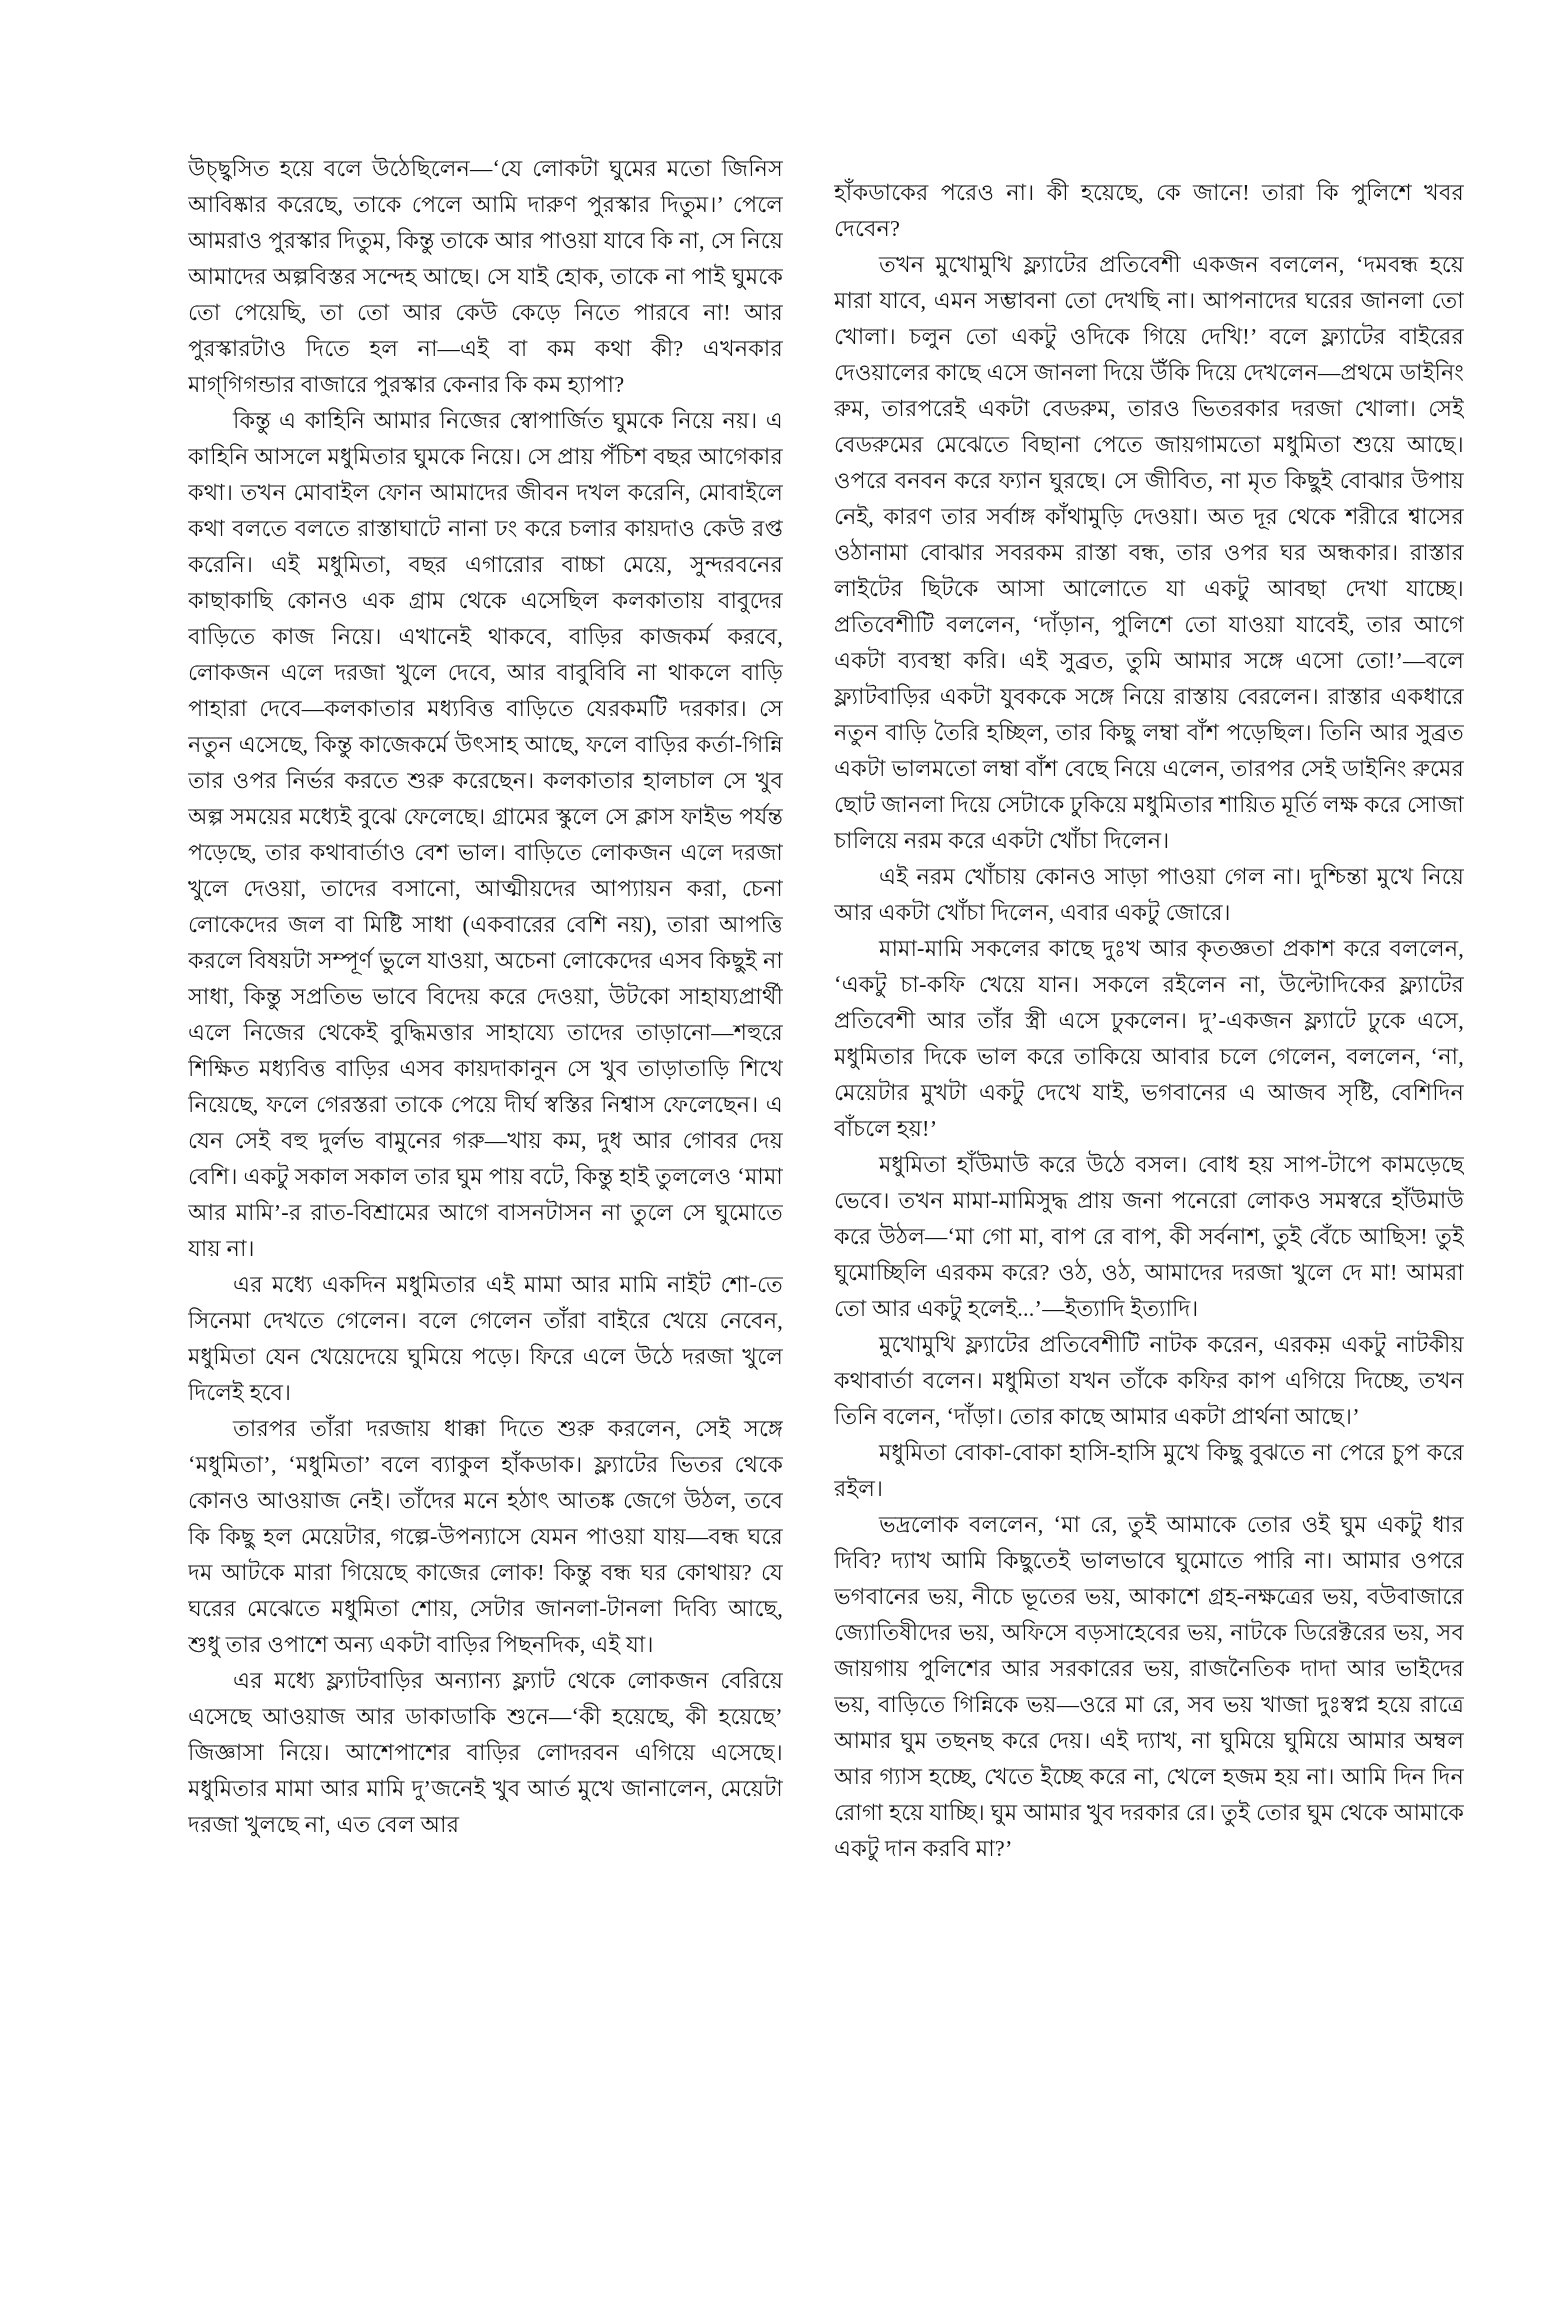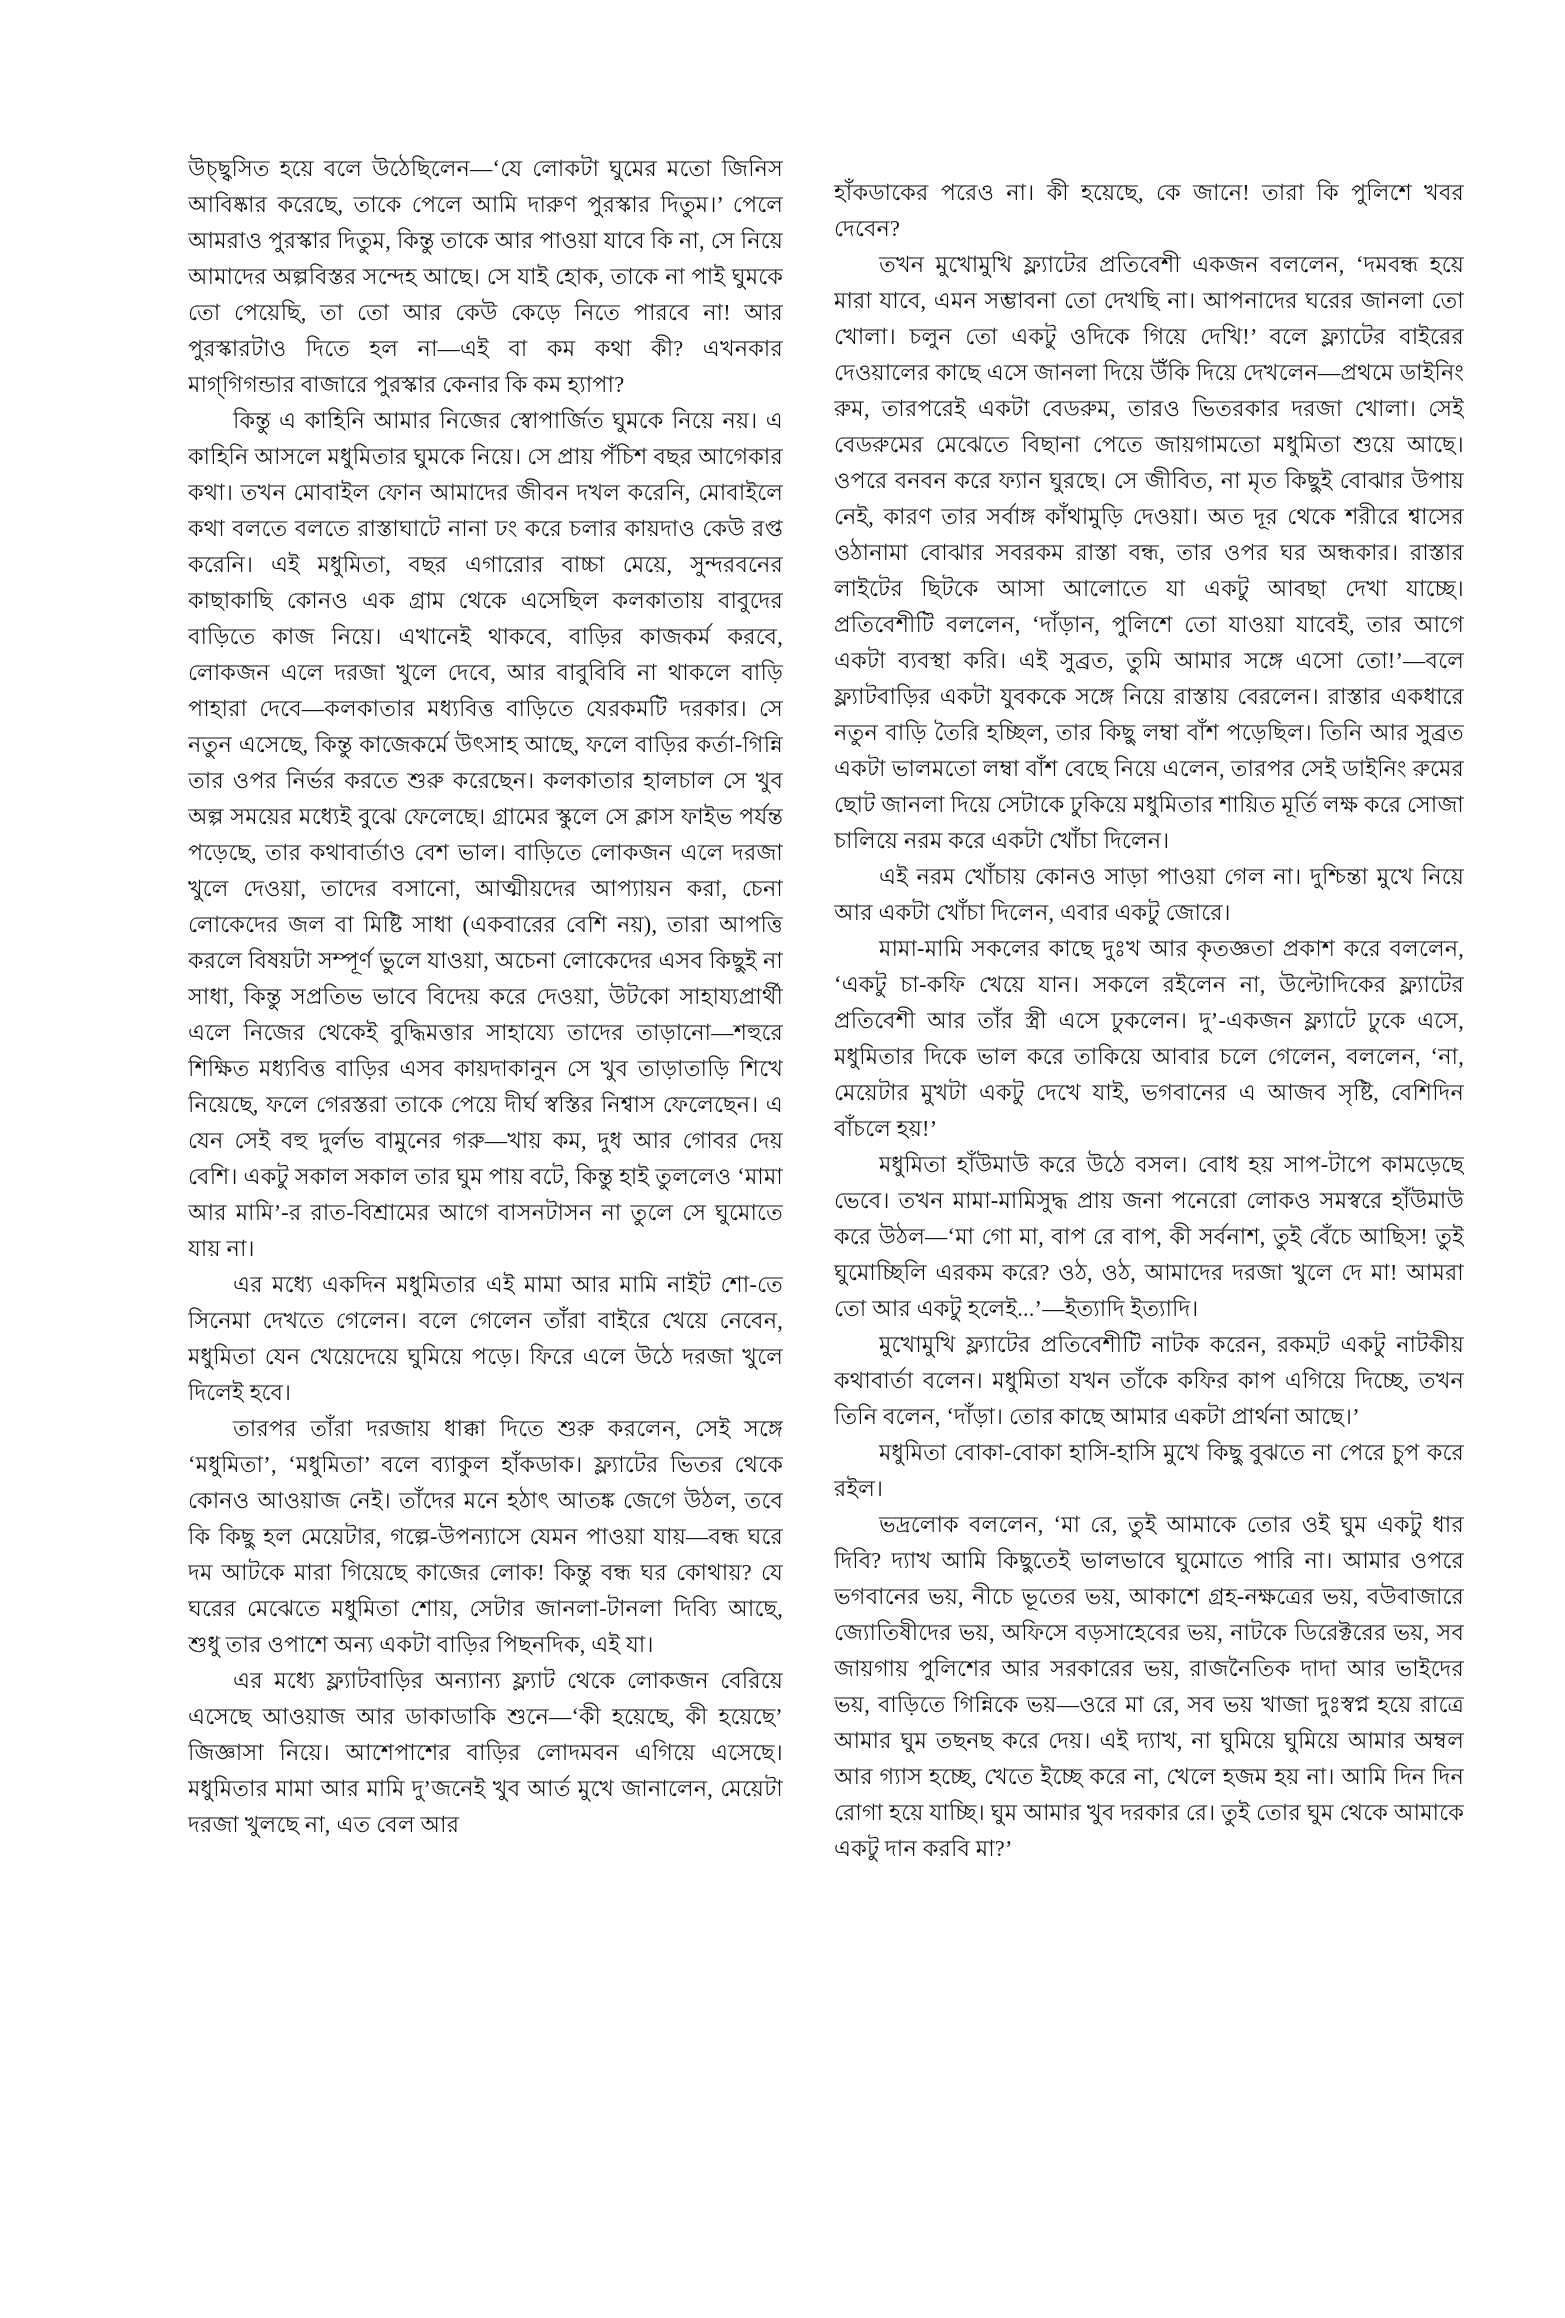--- a/index.html
+++ b/index.html
@@ -58,30 +58,30 @@
 </head>
 <body>
 
 <div class="page">
 
   <div class="column column-left">
       <p class="para">উচ্ছ্বসিত হয়ে বলে উঠেছিলেন—‘যে লোকটা ঘুমের মতো জিনিস আবিষ্কার করেছে, তাকে পেলে আমি দারুণ পুরস্কার দিতুম।’ পেলে আমরাও পুরস্কার দিতুম, কিন্তু তাকে আর পাওয়া যাবে কি না, সে নিয়ে আমাদের অল্পবিস্তর সন্দেহ আছে। সে যাই হোক, তাকে না পাই ঘুমকে তো পেয়েছি, তা তো আর কেউ কেড়ে নিতে পারবে না! আর পুরস্কারটাও দিতে হল না—এই বা কম কথা কী? এখনকার মাগ্‌গিগন্ডার বাজারে পুরস্কার কেনার কি কম হ্যাপা?</p>
       <p class="para indent">কিন্তু এ কাহিনি আমার নিজের স্বোপার্জিত ঘুমকে নিয়ে নয়। এ কাহিনি আসলে মধুমিতার ঘুমকে নিয়ে। সে প্রায় পঁচিশ বছর আগেকার কথা। তখন মোবাইল ফোন আমাদের জীবন দখল করেনি, মোবাইলে কথা বলতে বলতে রাস্তাঘাটে নানা ঢং করে চলার কায়দাও কেউ রপ্ত করেনি। এই মধুমিতা, বছর এগারোর বাচ্চা মেয়ে, সুন্দরবনের কাছাকাছি কোনও এক গ্রাম থেকে এসেছিল কলকাতায় বাবুদের বাড়িতে কাজ নিয়ে। এখানেই থাকবে, বাড়ির কাজকর্ম করবে, লোকজন এলে দরজা খুলে দেবে, আর বাবুবিবি না থাকলে বাড়ি পাহারা দেবে—কলকাতার মধ্যবিত্ত বাড়িতে যেরকমটি দরকার। সে নতুন এসেছে, কিন্তু কাজেকর্মে উৎসাহ আছে, ফলে বাড়ির কর্তা-গিন্নি তার ওপর নির্ভর করতে শুরু করেছেন। কলকাতার হালচাল সে খুব অল্প সময়ের মধ্যেই বুঝে ফেলেছে। গ্রামের স্কুলে সে ক্লাস ফাইভ পর্যন্ত পড়েছে, তার কথাবার্তাও বেশ ভাল। বাড়িতে লোকজন এলে দরজা খুলে দেওয়া, তাদের বসানো, আত্মীয়দের আপ্যায়ন করা, চেনা লোকেদের জল বা মিষ্টি সাধা (একবারের বেশি নয়), তারা আপত্তি করলে বিষয়টা সম্পূর্ণ ভুলে যাওয়া, অচেনা লোকেদের এসব কিছুই না সাধা, কিন্তু সপ্রতিভ ভাবে বিদেয় করে দেওয়া, উটকো সাহায্যপ্রার্থী এলে নিজের থেকেই বুদ্ধিমত্তার সাহায্যে তাদের তাড়ানো—শহুরে শিক্ষিত মধ্যবিত্ত বাড়ির এসব কায়দাকানুন সে খুব তাড়াতাড়ি শিখে নিয়েছে, ফলে গেরস্তরা তাকে পেয়ে দীর্ঘ স্বস্তির নিশ্বাস ফেলেছেন। এ যেন সেই বহু দুর্লভ বামুনের গরু—খায় কম, দুধ আর গোবর দেয় বেশি। একটু সকাল সকাল তার ঘুম পায় বটে, কিন্তু হাই তুললেও ‘মামা আর মামি’-র রাত-বিশ্রামের আগে বাসনটাসন না তুলে সে ঘুমোতে যায় না।</p>
       <p class="para indent">এর মধ্যে একদিন মধুমিতার এই মামা আর মামি নাইট শো-তে সিনেমা দেখতে গেলেন। বলে গেলেন তাঁরা বাইরে খেয়ে নেবেন, মধুমিতা যেন খেয়েদেয়ে ঘুমিয়ে পড়ে। ফিরে এলে উঠে দরজা খুলে দিলেই হবে।</p>
       <p class="para indent">তারপর তাঁরা দরজায় ধাক্কা দিতে শুরু করলেন, সেই সঙ্গে ‘মধুমিতা’, ‘মধুমিতা’ বলে ব্যাকুল হাঁকডাক। ফ্ল্যাটের ভিতর থেকে কোনও আওয়াজ নেই। তাঁদের মনে হঠাৎ আতঙ্ক জেগে উঠল, তবে কি কিছু হল মেয়েটার, গল্পে-উপন্যাসে যেমন পাওয়া যায়—বন্ধ ঘরে দম আটকে মারা গিয়েছে কাজের লোক! কিন্তু বন্ধ ঘর কোথায়? যে ঘরের মেঝেতে মধুমিতা শোয়, সেটার জানলা-টানলা দিব্যি আছে, শুধু তার ওপাশে অন্য একটা বাড়ির পিছনদিক, এই যা।</p>
-      <p class="para indent">এর মধ্যে ফ্ল্যাটবাড়ির অন্যান্য ফ্ল্যাট থেকে লোকজন বেরিয়ে এসেছে আওয়াজ আর ডাকাডাকি শুনে—‘কী হয়েছে, কী হয়েছে’ জিজ্ঞাসা নিয়ে। আশেপাশের বাড়ির লোদমবন এগিয়ে এসেছে। মধুমিতার মামা আর মামি দু’জনেই খুব আর্ত মুখে জানালেন, মেয়েটা দরজা খুলছে না, এত বেল আর</p>
+      <p class="para indent">এর মধ্যে ফ্ল্যাটবাড়ির অন্যান্য ফ্ল্যাট থেকে লোকজন বেরিয়ে এসেছে আওয়াজ আর ডাকাডাকি শুনে—‘কী হয়েছে, কী হয়েছে’ জিজ্ঞাসা নিয়ে। আশেপাশের বাড়ির লোদরবন এগিয়ে এসেছে। মধুমিতার মামা আর মামি দু’জনেই খুব আর্ত মুখে জানালেন, মেয়েটা দরজা খুলছে না, এত বেল আর</p>
     </div>
 
   <div class="column column-right">
       <p class="para">হাঁকডাকের পরেও না। কী হয়েছে, কে জানে! তারা কি পুলিশে খবর দেবেন?</p>
       <p class="para indent">তখন মুখোমুখি ফ্ল্যাটের প্রতিবেশী একজন বললেন, ‘দমবন্ধ হয়ে মারা যাবে, এমন সম্ভাবনা তো দেখছি না। আপনাদের ঘরের জানলা তো খোলা। চলুন তো একটু ওদিকে গিয়ে দেখি!’ বলে ফ্ল্যাটের বাইরের দেওয়ালের কাছে এসে জানলা দিয়ে উঁকি দিয়ে দেখলেন—প্রথমে ডাইনিং রুম, তারপরেই একটা বেডরুম, তারও ভিতরকার দরজা খোলা। সেই বেডরুমের মেঝেতে বিছানা পেতে জায়গামতো মধুমিতা শুয়ে আছে। ওপরে বনবন করে ফ্যান ঘুরছে। সে জীবিত, না মৃত কিছুই বোঝার উপায় নেই, কারণ তার সর্বাঙ্গ কাঁথামুড়ি দেওয়া। অত দূর থেকে শরীরে শ্বাসের ওঠানামা বোঝার সবরকম রাস্তা বন্ধ, তার ওপর ঘর অন্ধকার। রাস্তার লাইটের ছিটকে আসা আলোতে যা একটু আবছা দেখা যাচ্ছে। প্রতিবেশীটি বললেন, ‘দাঁড়ান, পুলিশে তো যাওয়া যাবেই, তার আগে একটা ব্যবস্থা করি। এই সুব্রত, তুমি আমার সঙ্গে এসো তো!’—বলে ফ্ল্যাটবাড়ির একটা যুবককে সঙ্গে নিয়ে রাস্তায় বেরলেন। রাস্তার একধারে নতুন বাড়ি তৈরি হচ্ছিল, তার কিছু লম্বা বাঁশ পড়েছিল। তিনি আর সুব্রত একটা ভালমতো লম্বা বাঁশ বেছে নিয়ে এলেন, তারপর সেই ডাইনিং রুমের ছোট জানলা দিয়ে সেটাকে ঢুকিয়ে মধুমিতার শায়িত মূর্তি লক্ষ করে সোজা চালিয়ে নরম করে একটা খোঁচা দিলেন।</p>
       <p class="para indent">এই নরম খোঁচায় কোনও সাড়া পাওয়া গেল না। দুশ্চিন্তা মুখে নিয়ে আর একটা খোঁচা দিলেন, এবার একটু জোরে।</p>
       <p class="para indent">মামা-মামি সকলের কাছে দুঃখ আর কৃতজ্ঞতা প্রকাশ করে বললেন, ‘একটু চা-কফি খেয়ে যান। সকলে রইলেন না, উল্টোদিকের ফ্ল্যাটের প্রতিবেশী আর তাঁর স্ত্রী এসে ঢুকলেন। দু’-একজন ফ্ল্যাটে ঢুকে এসে, মধুমিতার দিকে ভাল করে তাকিয়ে আবার চলে গেলেন, বললেন, ‘না, মেয়েটার মুখটা একটু দেখে যাই, ভগবানের এ আজব সৃষ্টি, বেশিদিন বাঁচলে হয়!’</p>
       <p class="para indent">মধুমিতা হাঁউমাউ করে উঠে বসল। বোধ হয় সাপ-টাপে কামড়েছে ভেবে। তখন মামা-মামিসুদ্ধ প্রায় জনা পনেরো লোকও সমস্বরে হাঁউমাউ করে উঠল—‘মা গো মা, বাপ রে বাপ, কী সর্বনাশ, তুই বেঁচে আছিস! তুই ঘুমোচ্ছিলি এরকম করে? ওঠ, ওঠ, আমাদের দরজা খুলে দে মা! আমরা তো আর একটু হলেই...’—ইত্যাদি ইত্যাদি।</p>
-      <p class="para indent">মুখোমুখি ফ্ল্যাটের প্রতিবেশীটি নাটক করেন, রকমট় একটু নাটকীয় কথাবার্তা বলেন। মধুমিতা যখন তাঁকে কফির কাপ এগিয়ে দিচ্ছে, তখন তিনি বলেন, ‘দাঁড়া। তোর কাছে আমার একটা প্রার্থনা আছে।’</p>
+      <p class="para indent">মুখোমুখি ফ্ল্যাটের প্রতিবেশীটি নাটক করেন, এরকম় একটু নাটকীয় কথাবার্তা বলেন। মধুমিতা যখন তাঁকে কফির কাপ এগিয়ে দিচ্ছে, তখন তিনি বলেন, ‘দাঁড়া। তোর কাছে আমার একটা প্রার্থনা আছে।’</p>
       <p class="para indent">মধুমিতা বোকা-বোকা হাসি-হাসি মুখে কিছু বুঝতে না পেরে চুপ করে রইল।</p>
       <p class="para indent">ভদ্রলোক বললেন, ‘মা রে, তুই আমাকে তোর ওই ঘুম একটু ধার দিবি? দ্যাখ আমি কিছুতেই ভালভাবে ঘুমোতে পারি না। আমার ওপরে ভগবানের ভয়, নীচে ভূতের ভয়, আকাশে গ্রহ-নক্ষত্রের ভয়, বউবাজারে জ্যোতিষীদের ভয়, অফিসে বড়সাহেবের ভয়, নাটকে ডিরেক্টরের ভয়, সব জায়গায় পুলিশের আর সরকারের ভয়, রাজনৈতিক দাদা আর ভাইদের ভয়, বাড়িতে গিন্নিকে ভয়—ওরে মা রে, সব ভয় খাজা দুঃস্বপ্ন হয়ে রাত্রে আমার ঘুম তছনছ করে দেয়। এই দ্যাখ, না ঘুমিয়ে ঘুমিয়ে আমার অম্বল আর গ্যাস হচ্ছে, খেতে ইচ্ছে করে না, খেলে হজম হয় না। আমি দিন দিন রোগা হয়ে যাচ্ছি। ঘুম আমার খুব দরকার রে। তুই তোর ঘুম থেকে আমাকে একটু দান করবি মা?’</p>
     </div>
 
   <div class="footer">
     <div class="magazine-name">রোববার</div>
     <div class="page-number">১২</div>
   </div>
 
 </div>

